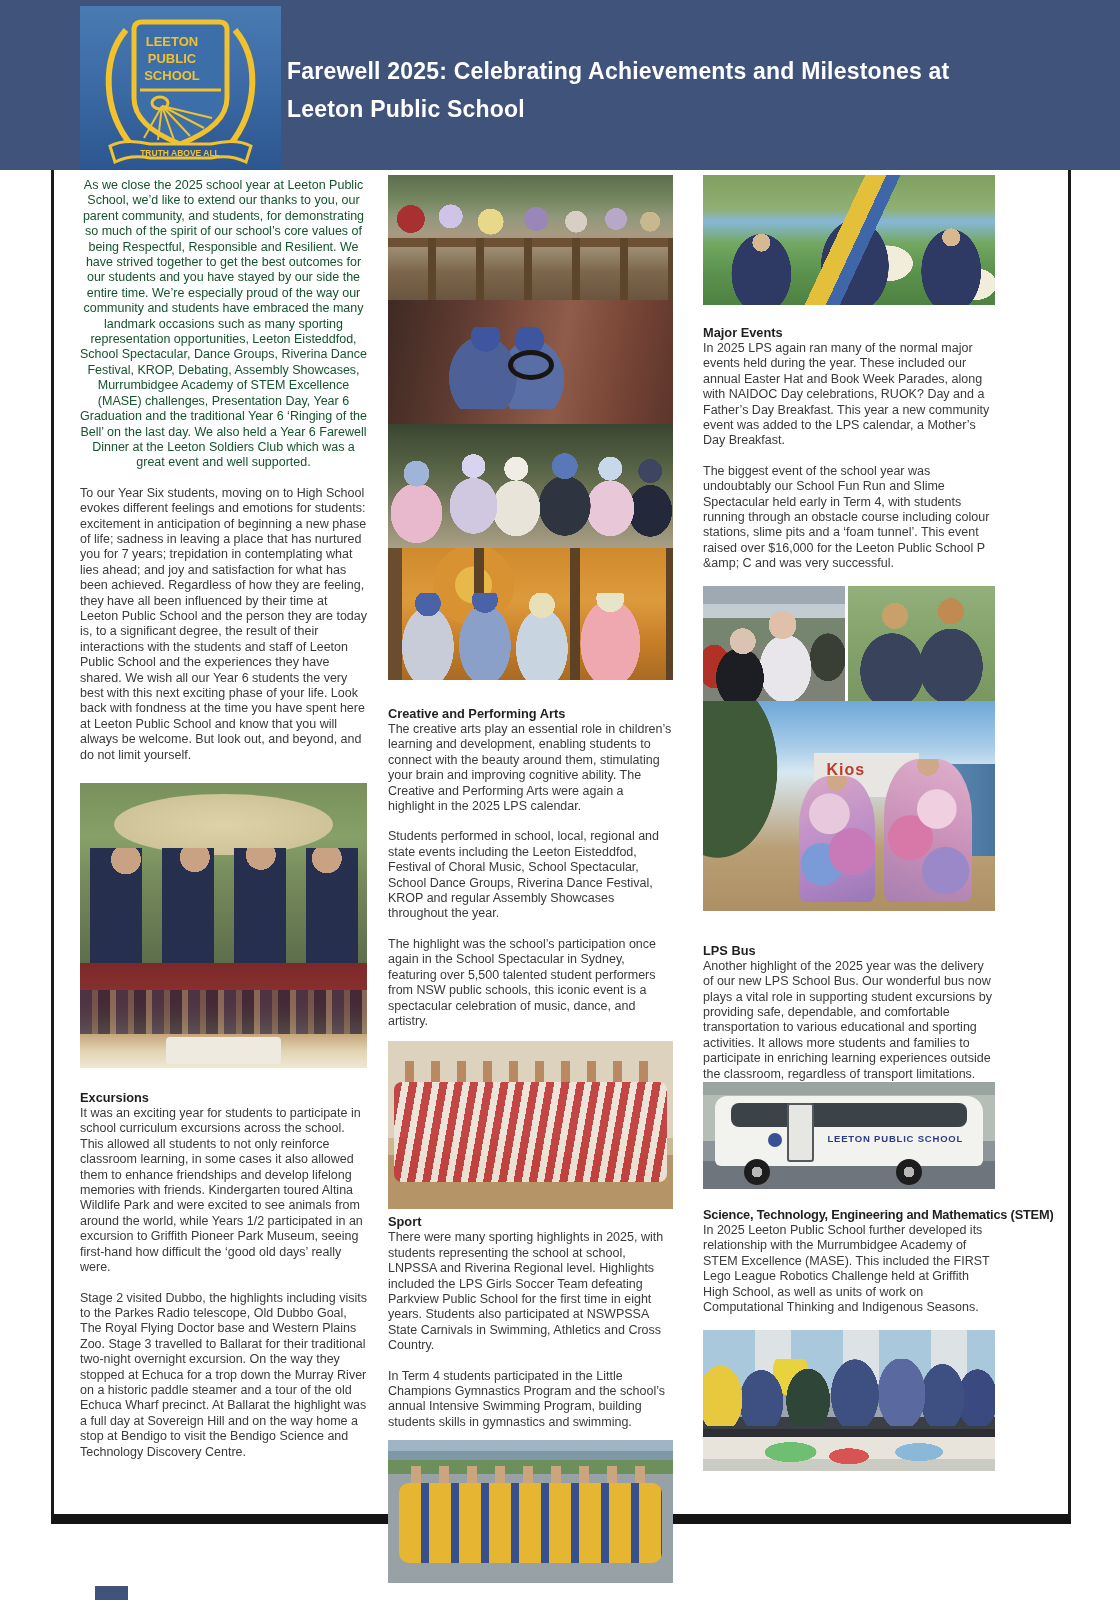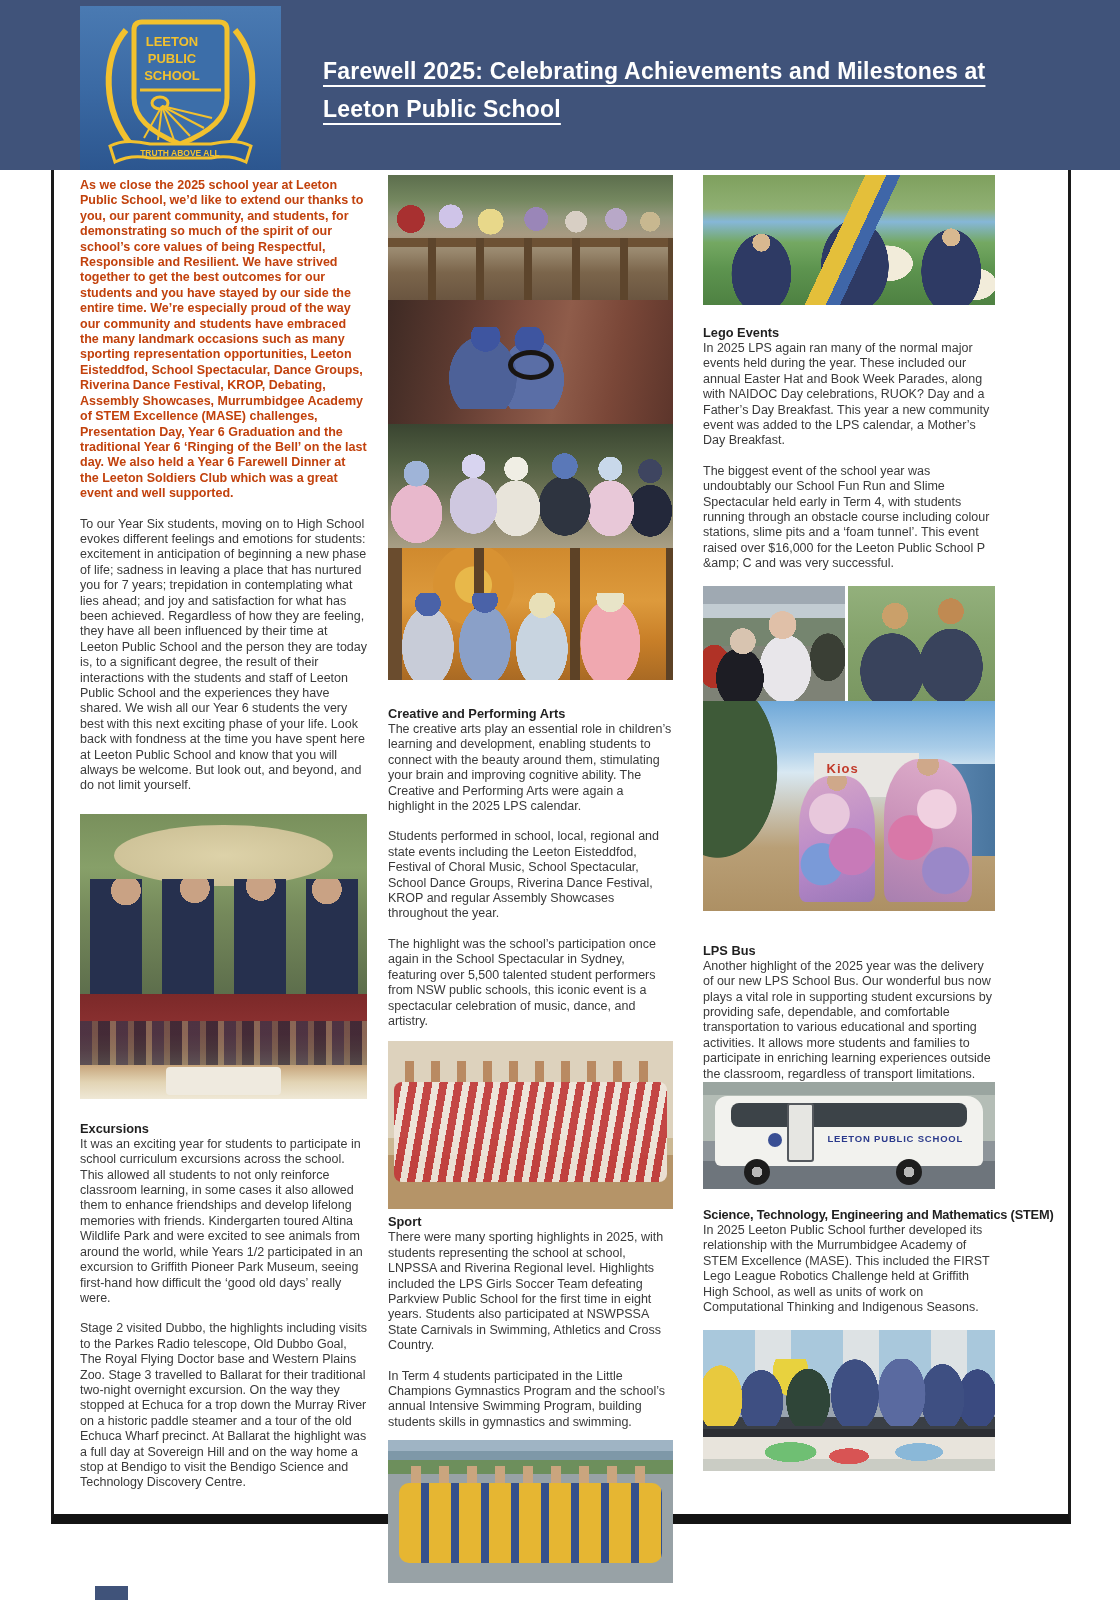--- a/index.html
+++ b/index.html
@@ -10,31 +10,31 @@
   
   .page-frame { position:absolute; left:51px; top:168px; width:1020px; height:1356px;
     border-left:3px solid #1a1a1a; border-right:3px solid #1a1a1a; border-bottom:10px solid #141414; }
 
   
   .masthead { position:absolute; left:0; top:0; width:1120px; height:170px; background:#40537a; }
   .crest { position:absolute; left:80px; top:6px; width:201px; height:164px; }
   .crest svg { display:block; }
   .title { position:absolute; left:287px; top:52px; width:680px; color:#ffffff;
     font-size:23px; font-weight:bold; line-height:38px; letter-spacing:0.2px;
-    text-decoration:underline; text-underline-offset:6px; text-decoration-thickness:2px;margin-left:36px; }
+    text-underline-offset:6px; text-decoration-thickness:2px; }
 
   
   .content { position:absolute; left:0; top:170px; width:1120px; }
   .col { position:absolute; top:0; }
   .col-left   { left:80px;  width:287px; }
   .col-middle { left:388px; width:285px; }
   .col-right  { left:703px; width:292px; }
 
   .col p { font-size:12.5px; line-height:15.4px; color:#3a3a3a; margin:0 0 15px; }
-  .col p.bold { font-weight:bold; color:#c2410c; }
+  .col p.bold { font-weight:normal; color:#14532d;text-align:center; }
   .col h3 { font-size:12.8px; line-height:16px; color:#1f1f1f; margin:0; }
   .pre { white-space:pre-line; }
   .nowrap { white-space:nowrap; letter-spacing:-0.2px; }
 
   
   .photo { position:relative; width:100%; overflow:hidden; }
   .abs { position:absolute; }
 
   
   .ph-captains { height:180px; margin-top:20px;
@@ -140,21 +140,21 @@
   .ph-notbe { flex:0 0 147px; height:115px; background:
     radial-gradient(circle 13px at 32% 26%,#caa06a 0 99%,transparent),
     radial-gradient(circle 13px at 70% 22%,#c08a52 0 99%,transparent),
     radial-gradient(ellipse 32px 38px at 30% 74%,#39435c 0 99%,transparent),
     radial-gradient(ellipse 32px 38px at 70% 70%,#39435c 0 99%,transparent),
     linear-gradient(180deg,#93b07c 0%,#85a36c 45%,#7a9762 100%); }
   .ph-colourrun { height:210px; background:
     radial-gradient(ellipse 60px 90px at 5% 32%,#3e5a38 0 99%,transparent),
     linear-gradient(180deg,#6fa8d8 0%,#a8cce8 22%,#d8e8f2 34%,#b99f76 70%,#ad9064 100%); }
   .kiosk { left:38%; top:25%; width:36%; height:21%; background:#e8e6e2; }
-  .kiosk-text { position:absolute; left:12%; top:18%; color:#c23a2a; font-weight:bold; font-size:13px; letter-spacing:1px; }
+  .kiosk-text { position:absolute; left:12%; top:18%; color:#c23a2a; font-weight:bold; font-size:16px; letter-spacing:1px; }
   .blue-box { right:0; top:30%; width:16%; height:44%; background:linear-gradient(90deg,#5a86b0,#49759e); }
   .tiedye1 { left:33%; top:36%; width:26%; height:60%; border-radius:40% 40% 8% 8%; background:
     radial-gradient(circle 10px at 50% 4%,#cfa88a 0 99%,transparent),
     radial-gradient(circle at 40% 30%,#e8c8dc 0 20%,transparent 21%),
     radial-gradient(circle at 70% 60%,#c87ab8 0 25%,transparent 26%),
     radial-gradient(circle at 30% 70%,#7a9ad8 0 20%,transparent 21%),
     linear-gradient(160deg,#d8a8c8,#b888c8 60%,#9a78b8); }
   .tiedye2 { left:62%; top:28%; width:30%; height:68%; border-radius:40% 40% 8% 8%; background:
     radial-gradient(circle 11px at 50% 4%,#cfa88a 0 99%,transparent),
     radial-gradient(circle at 60% 35%,#f0d0e0 0 18%,transparent 19%),
@@ -291,21 +291,21 @@
 
       <div class="photo ph-soccer" title="LPS Girls Soccer Team in gold and blue jerseys with winners shield">
         <div class="abs team-heads"></div>
         <div class="abs team"></div>
       </div>
     </section>
 
     <section class="col col-right">
       <div class="photo ph-cert" title="Three students in sports uniforms holding certificates and trophies at the pool"></div>
 
-      <h3 style="margin-top:20px;">Lego Events</h3>
+      <h3 style="margin-top:20px;">Major Events</h3>
       <p>In 2025 LPS again ran many of the normal major events held during the year. These included our annual Easter Hat and Book Week Parades, along with NAIDOC Day celebrations, RUOK? Day and a Father’s Day Breakfast. This year a new community event was added to the LPS calendar, a Mother’s Day Breakfast.</p>
       <p style="margin-bottom:0;">The biggest event of the school year was undoubtably our School Fun Run and Slime Spectacular held early in Term 4, with students running through an obstacle course including colour stations, slime pits and a ‘foam tunnel’. This event raised over $16,000 for the Leeton Public School P &amp;amp; C and was very successful.</p>
 
       <div class="photo-pair">
         <div class="photo ph-naidoc" title="Students with face paint at NAIDOC Day celebrations"></div>
         <div class="photo ph-notbe" title="Two students in navy awareness t-shirts"></div>
       </div>
       <div class="photo ph-colourrun" title="Students covered in colour powder at the School Fun Run near the kiosk">
         <div class="abs kiosk">
           <span class="kiosk-text">Kios</span>

